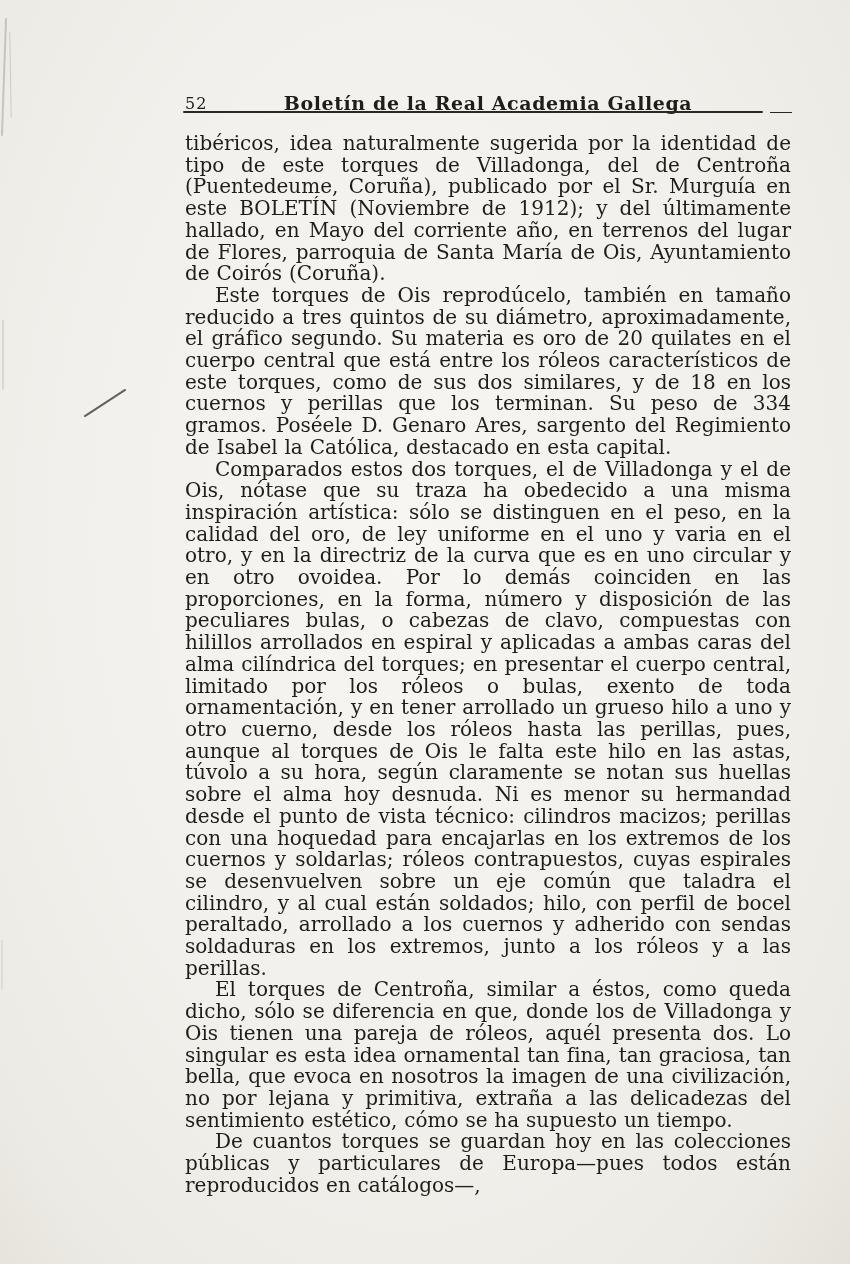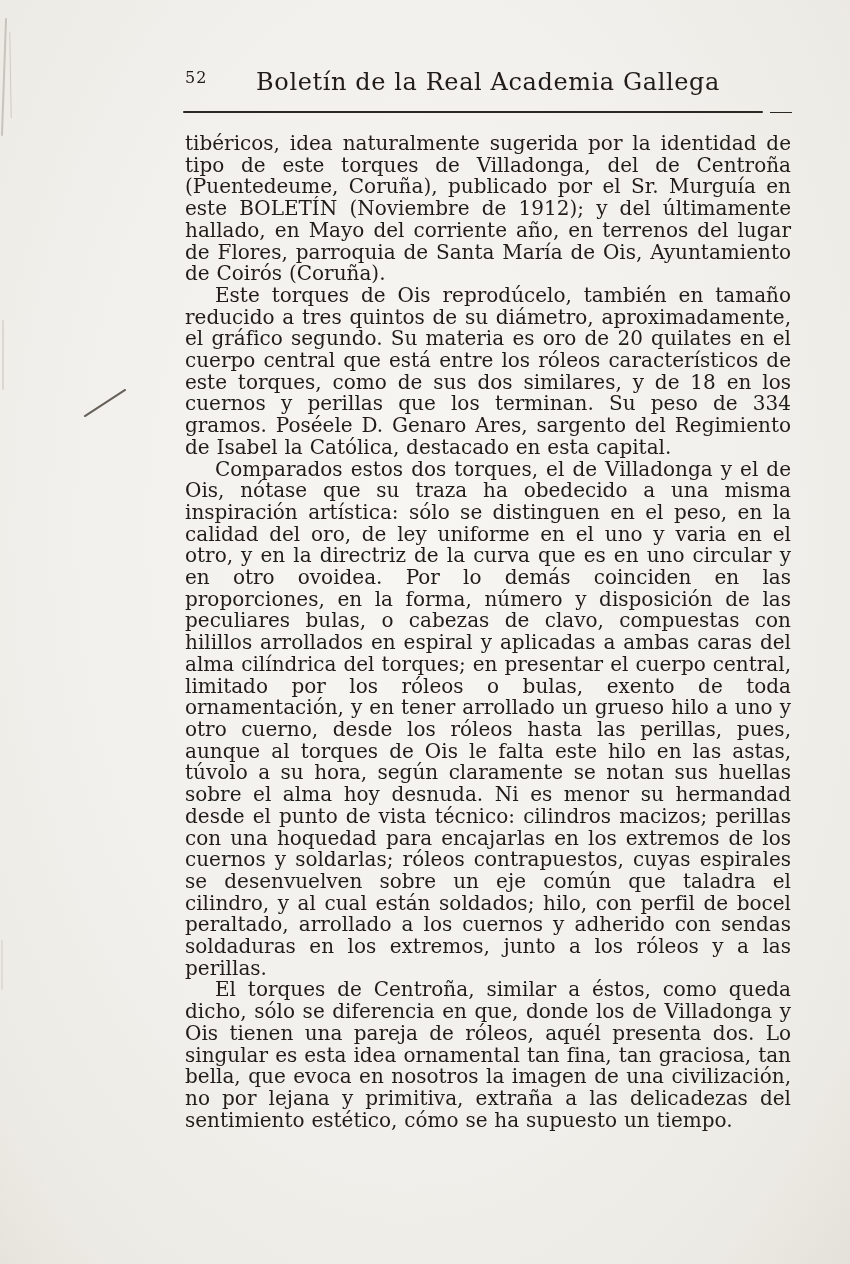--- a/index.html
+++ b/index.html
@@ -42,35 +42,35 @@
     background: #4d473f;
     border-radius: 2px;
     transform: rotate(-33deg);
     opacity: .85;
   }
 
   
   .page-header {
     position: absolute;
     left: 185px;
-    top: 68px;
+    top: 92px;
     width: 606px;
     display: flex;
-    align-items: flex-start;
+    align-items: center;
   }
   .page-number {
     font-size: 16px;
     letter-spacing: 1px;
     min-width: 60px;
   }
   .header-title {
     flex: 1;
     text-align: center;
-    font-weight: normal;
-    font-size: 24px;
+    font-weight: bold;
+    font-size: 19px;
     letter-spacing: .6px;
     padding-right: 60px;
     white-space: nowrap;
   }
   .header-rule {
     position: absolute;
     left: 183px;
     top: 111px;
     width: 580px;
     height: 2px;
@@ -121,15 +121,16 @@
     <span class="header-title">Boletín de la Real Academia Gallega</span>
   </header>
   <div class="header-rule"></div>
   <div class="header-rule-tick"></div>
 
   <main class="text-block">
     <p class="para no-indent">tibéricos, idea naturalmente sugerida por la identidad de tipo de este torques de Villadonga, del de Centroña (Puentedeume, Coruña), publicado por el Sr. Murguía en este BOLETÍN (Noviembre de 1912); y del últimamente hallado, en Mayo del corriente año, en terrenos del lugar de Flores, parroquia de Santa María de Ois, Ayuntamiento de Coirós (Coruña).</p>
     <p class="para">Este torques de Ois reprodúcelo, también en tamaño reducido a tres quintos de su diámetro, aproximadamente, el gráfico segundo. Su materia es oro de 20 quilates en el cuerpo central que está entre los róleos característicos de este torques, como de sus dos similares, y de 18 en los cuernos y perillas que los terminan. Su peso de 334 gramos. Poséele D. Genaro Ares, sargento del Regimiento de Isabel la Católica, destacado en esta capital.</p>
     <p class="para">Comparados estos dos torques, el de Villadonga y el de Ois, nótase que su traza ha obedecido a una misma inspiración artística: sólo se distinguen en el peso, en la calidad del oro, de ley uniforme en el uno y varia en el otro, y en la directriz de la curva que es en uno circular y en otro ovoidea. Por lo demás coinciden en las proporciones, en la forma, número y disposición de las peculiares bulas, o cabezas de clavo, compuestas con hilillos arrollados en espiral y aplicadas a ambas caras del alma cilíndrica del torques; en presentar el cuerpo central, limitado por los róleos o bulas, exento de toda ornamentación, y en tener arrollado un grueso hilo a uno y otro cuerno, desde los róleos hasta las perillas, pues, aunque al torques de Ois le falta este hilo en las astas, túvolo a su hora, según claramente se notan sus huellas sobre el alma hoy desnuda. Ni es menor su hermandad desde el punto de vista técnico: cilindros macizos; perillas con una hoquedad para encajarlas en los extremos de los cuernos y soldarlas; róleos contrapuestos, cuyas espirales se desenvuelven sobre un eje común que taladra el cilindro, y al cual están soldados; hilo, con perfil de bocel peraltado, arrollado a los cuernos y adherido con sendas soldaduras en los extremos, junto a los róleos y a las perillas.</p>
     <p class="para">El torques de Centroña, similar a éstos, como queda dicho, sólo se diferencia en que, donde los de Villadonga y Ois tienen una pareja de róleos, aquél presenta dos. Lo singular es esta idea ornamental tan fina, tan graciosa, tan bella, que evoca en nosotros la imagen de una civilización, no por lejana y primitiva, extraña a las delicadezas del sentimiento estético, cómo se ha supuesto un tiempo.</p>
+    <p class="para">De cuantos torques se guardan hoy en las colecciones públicas y particulares de Europa—pues todos están reproducidos en catálogos—,</p>
   </main>
 
 </div>
 
 </body></html>

